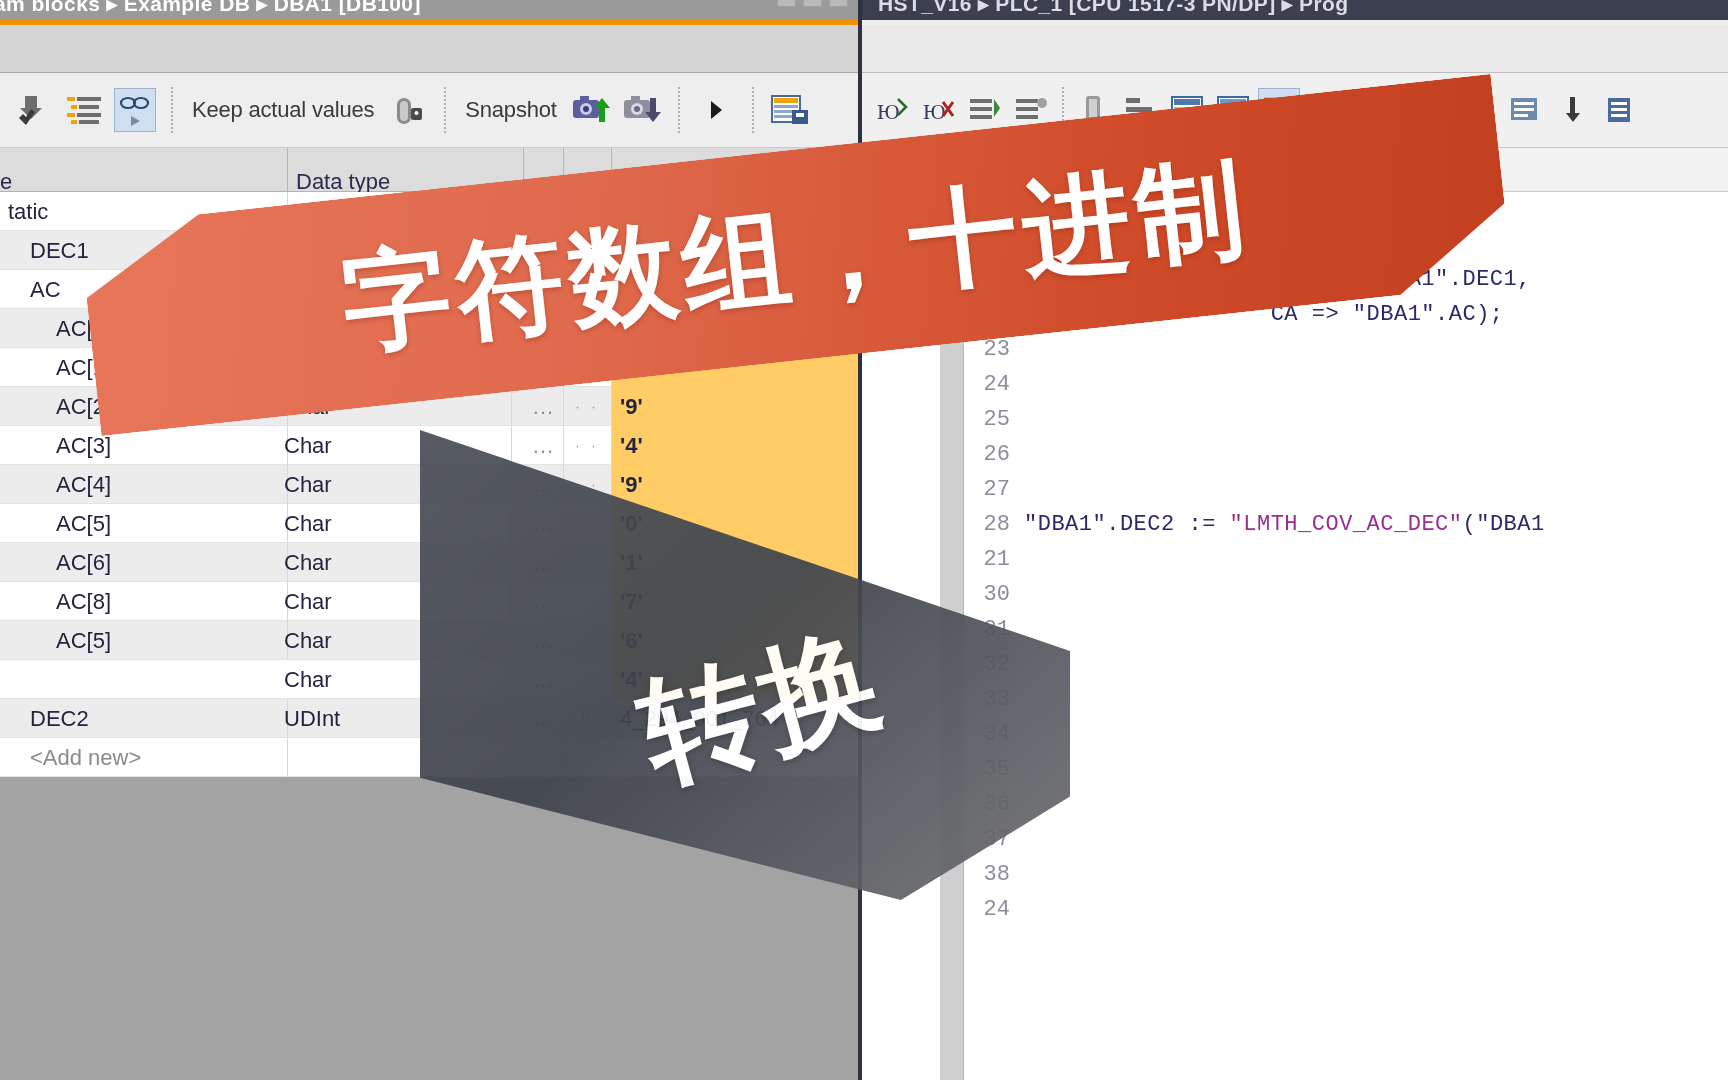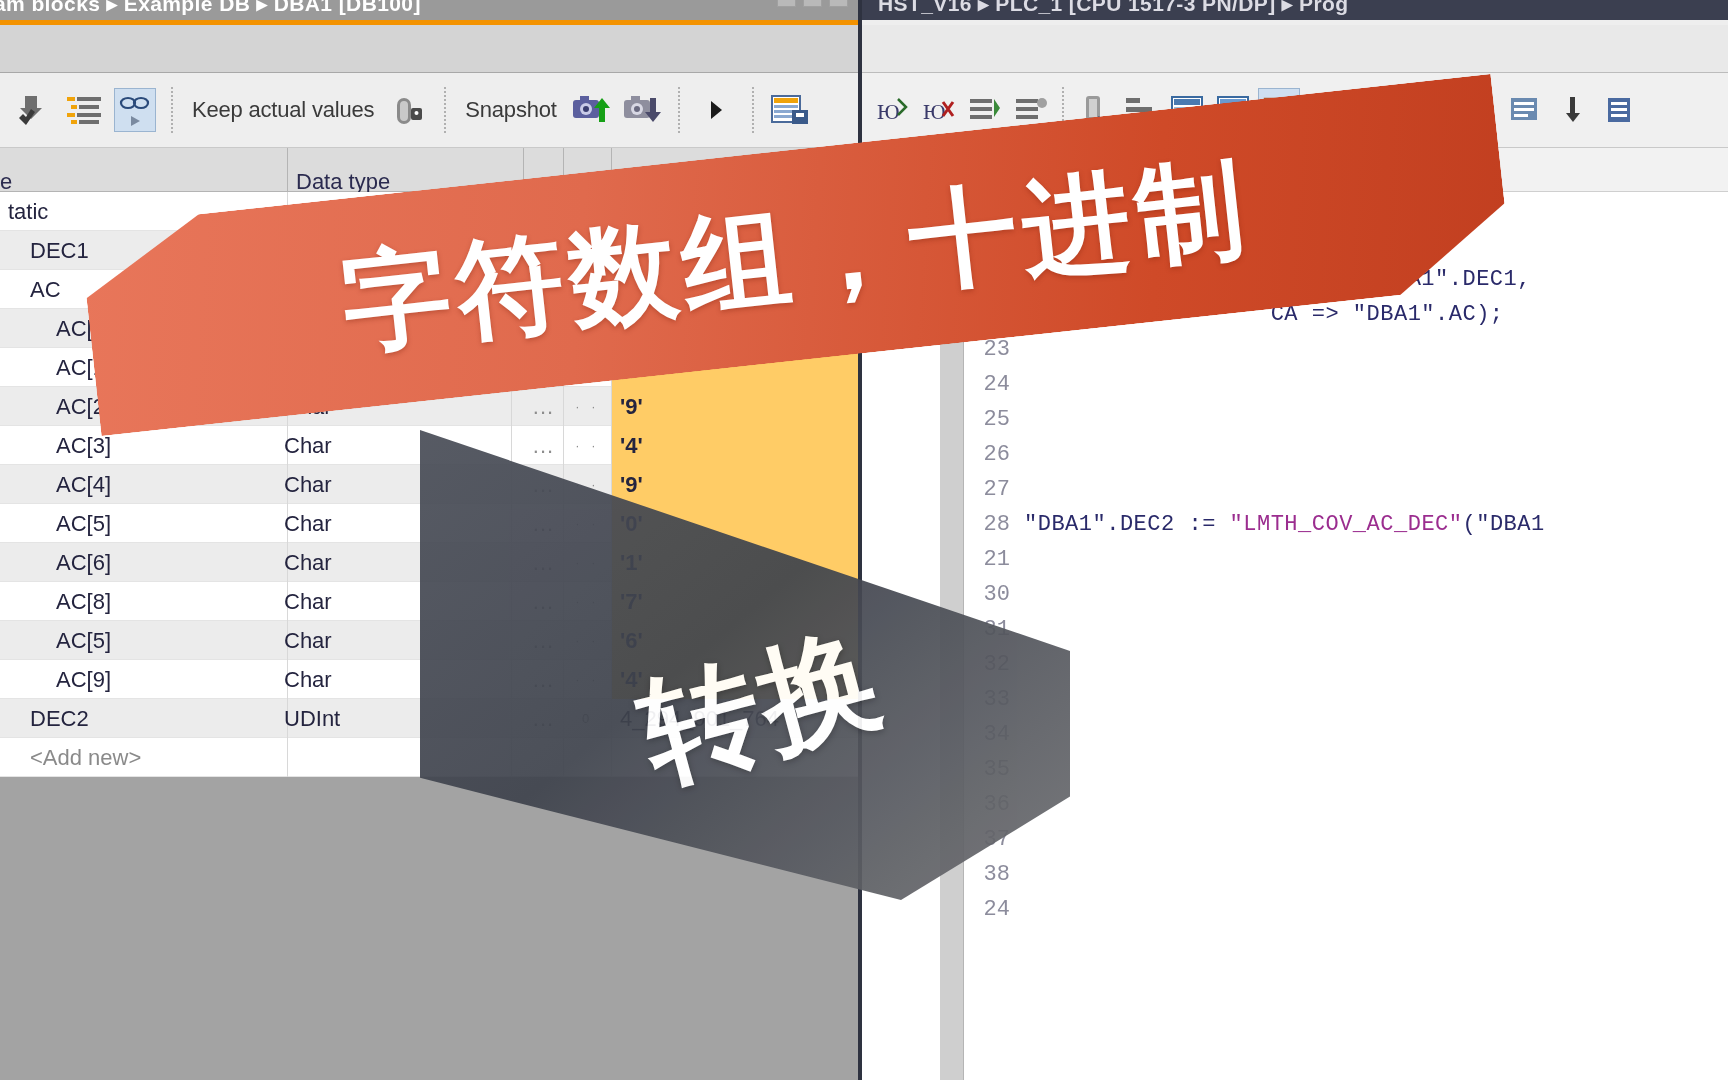--- a/index.html
+++ b/index.html
@@ -377,21 +377,20 @@
           <div class="cell c-mon highlight">'7'</div>
         </div>
         <div class="row alt" style="top: 429px;">
           <div class="cell c-name indent2">AC[5]</div>
           <div class="cell c-type">Char</div>
           <div class="cell c-off">...</div>
           <div class="cell c-flag">· ·</div>
           <div class="cell c-mon highlight">'6'</div>
         </div>
         <div class="row white" style="top: 468px;">
-          <div class="cell c-name indent2">AC[9]</div>
           <div class="cell c-type">Char</div>
           <div class="cell c-off">...</div>
           <div class="cell c-flag">· ·</div>
           <div class="cell c-mon highlight">'4'</div>
         </div>
         <div class="row alt" style="top: 507px;">
           <div class="cell c-name indent1">DEC2</div>
           <div class="cell c-type">UDInt</div>
           <div class="cell c-off">...</div>
           <div class="cell c-flag">0</div>

